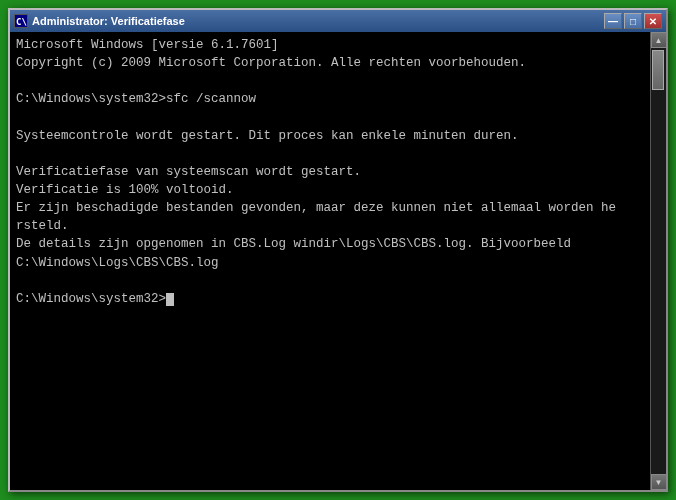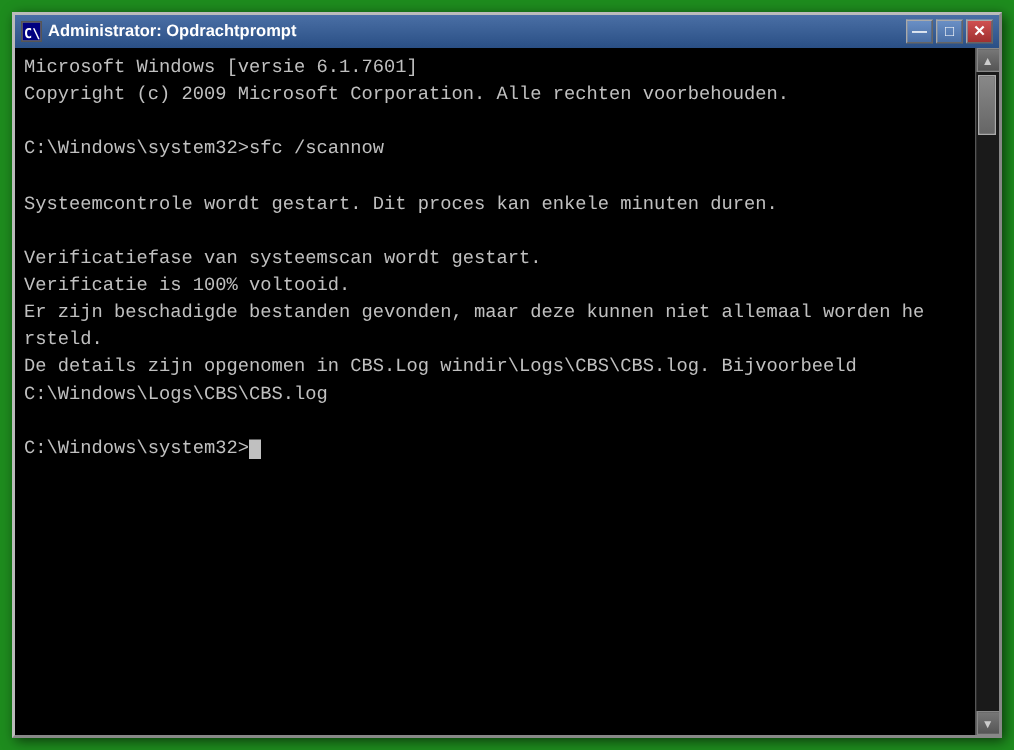--- a/index.html
+++ b/index.html
@@ -177,21 +177,21 @@
 
 <div class="window">
   <div class="title-bar">
     <div class="title-bar-left">
       <div class="title-bar-icon">
         <svg width="12" height="12" viewBox="0 0 12 12" fill="none">
           <rect width="12" height="12" fill="#000080"></rect>
           <text x="1" y="10" font-size="9" fill="white" font-family="monospace">C\</text>
         </svg>
       </div>
-      <span class="title-bar-text">Administrator: Opdrachtprompt</span>
+      <span class="title-bar-text">Administrator: Verificatiefase</span>
     </div>
     <div class="title-bar-buttons">
       <div class="tb-btn minimize">—</div>
       <div class="tb-btn maximize">□</div>
       <div class="tb-btn close">✕</div>
     </div>
   </div>
 
   <div class="terminal-container">
     <div class="terminal-content">

